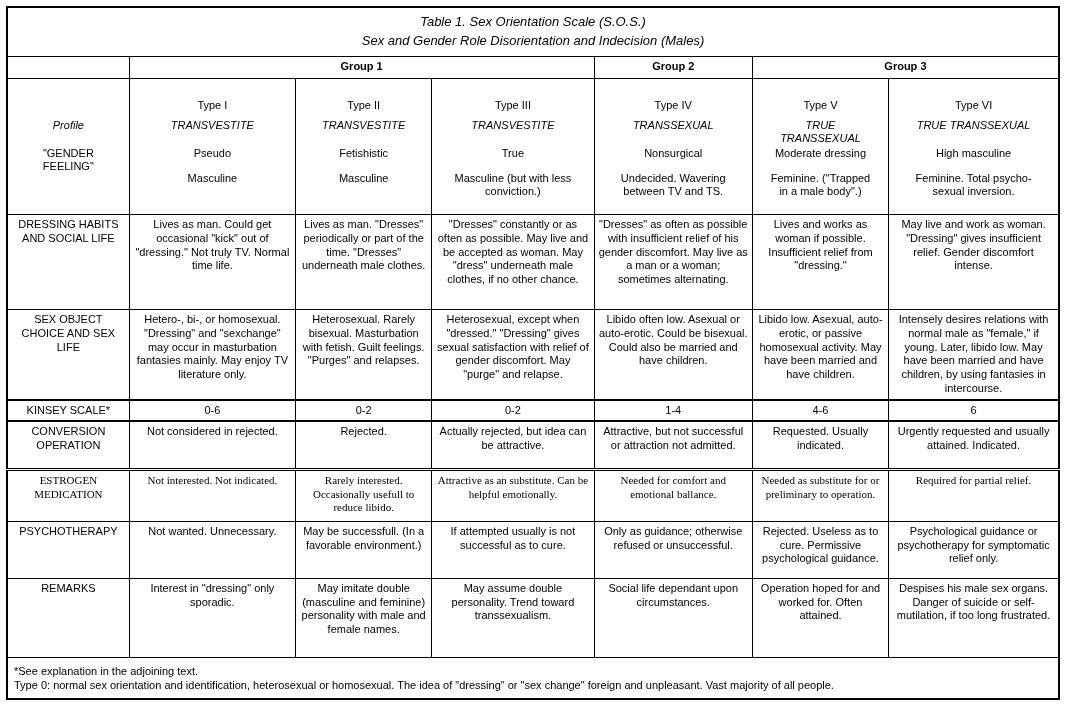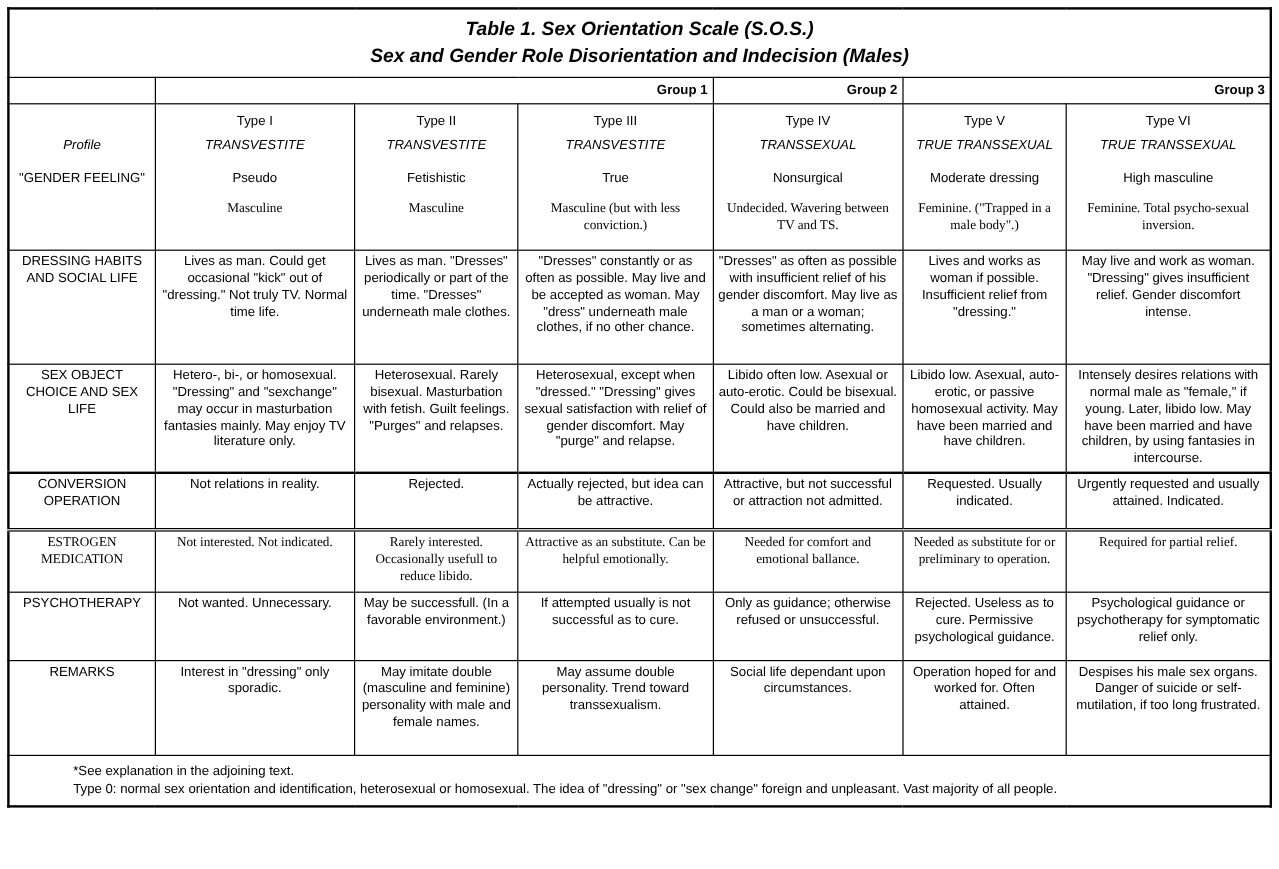--- a/index.html
+++ b/index.html
@@ -21,48 +21,47 @@
     border: 1px solid #000;
     font-size: 11px;
     line-height: 1.25;
     text-align: center;
     vertical-align: top;
     padding: 3px 4px;
     overflow: hidden;
     word-wrap: break-word;
   }
   .title-cell {
-    font-size: 16px;
-    font-weight: bold;
+    font-size: 13px;
+    font-weight: normal;
     font-style: italic;
     vertical-align: middle;
     padding: 5px 4px;
   }
   .title-cell div { line-height: 1.45; }
   .group-row td {
     font-weight: bold;
     vertical-align: middle;
     padding: 2px 4px;
-    text-align: right;
-  }
-  .hdr-cell { padding: 0; vertical-align: top; }
+  }
+  .hdr-cell { padding: 12px; vertical-align: top; }
   .slot { display: block; padding: 0 4px; }
   .s-type { height: 25px; padding-top: 8px; }
   .s-cat  { height: 26px; padding-top: 3px; font-style: italic; }
   .s-sub  { height: 28px; padding-top: 5px; }
-  .s-feel { padding-top: 2px; padding-bottom: 3px; font-family: Liberation Serif, serif; }
+  .s-feel { padding-top: 2px; padding-bottom: 3px; }
   tr.bt2 td { border-top-width: 2px; }
   tr.bt3 td { border-top: 3px double #000; font-family: Liberation Serif, serif; }
   .foot-cell {
     text-align: left;
     vertical-align: middle;
     padding: 4px 6px;
     font-size: 11px;
   }
-  .foot-cell div { line-height: 1.3; margin-left: 47px; }
+  .foot-cell div { line-height: 1.3; }
 </style>
 </head>
 <body>
 
 <table class="sos">
   <colgroup>
     <col style="width:122px">
     <col style="width:166px">
     <col style="width:136px">
     <col style="width:162px">
@@ -143,24 +142,33 @@
     <tr style="height:84px">
       <td>SEX OBJECT CHOICE AND SEX LIFE</td>
       <td>Hetero-, bi-, or homosexual. "Dressing" and "sexchange" may occur in masturbation fantasies mainly. May enjoy TV literature only.</td>
       <td>Heterosexual. Rarely bisexual. Masturbation with fetish. Guilt feelings. "Purges" and relapses.</td>
       <td>Heterosexual, except when "dressed." "Dressing" gives sexual satisfaction with relief of gender discomfort. May "purge" and relapse.</td>
       <td>Libido often low. Asexual or auto-erotic. Could be bisexual. Could also be married and have children.</td>
       <td>Libido low. Asexual, auto-erotic, or passive homosexual activity. May have been married and have children.</td>
       <td>Intensely desires relations with normal male as "female," if young. Later, libido low. May have been married and have children, by using fantasies in intercourse.</td>
     </tr>
 
+    <tr class="bt2" style="height:20px">
+      <td>KINSEY SCALE*</td>
+      <td>0-6</td>
+      <td>0-2</td>
+      <td>0-2</td>
+      <td>1-4</td>
+      <td>4-6</td>
+      <td>6</td>
+    </tr>
 
     <tr class="bt2" style="height:48px">
       <td>CONVERSION OPERATION</td>
-      <td>Not relations in reality.</td>
+      <td>Not considered in rejected.</td>
       <td>Rejected.</td>
       <td>Actually rejected, but idea can be attractive.</td>
       <td>Attractive, but not successful or attraction not admitted.</td>
       <td>Requested. Usually indicated.</td>
       <td>Urgently requested and usually attained. Indicated.</td>
     </tr>
 
     <tr class="bt3" style="height:52px">
       <td>ESTROGEN MEDICATION</td>
       <td>Not interested. Not indicated.</td>

